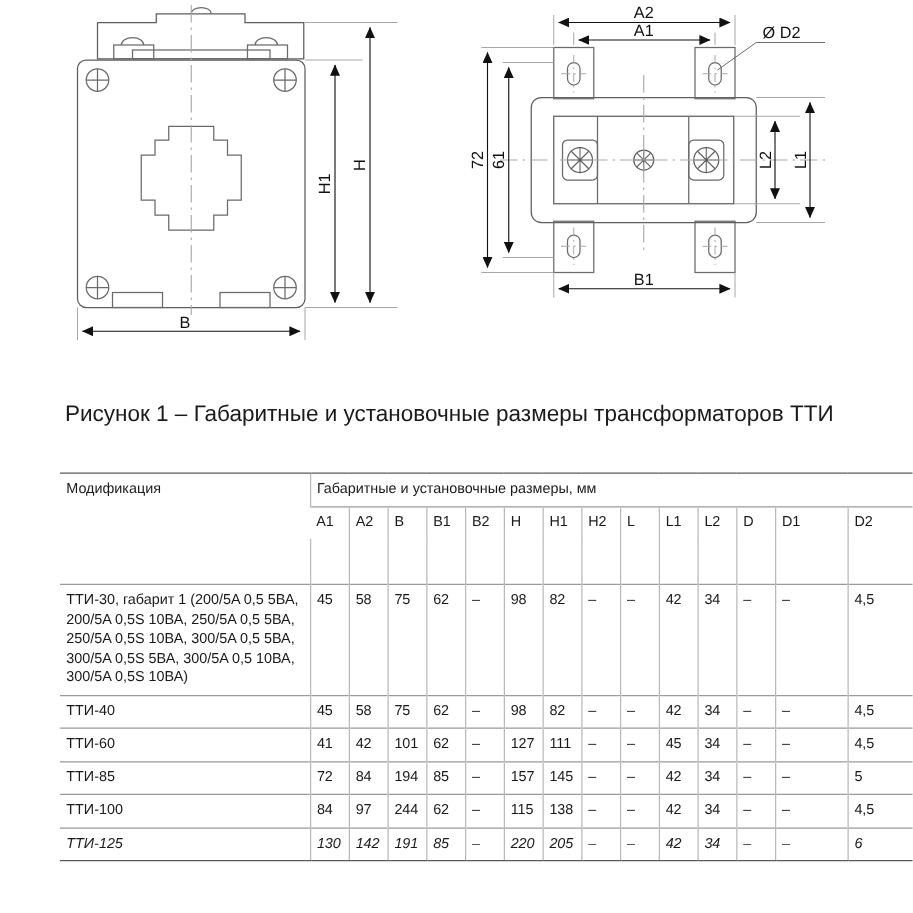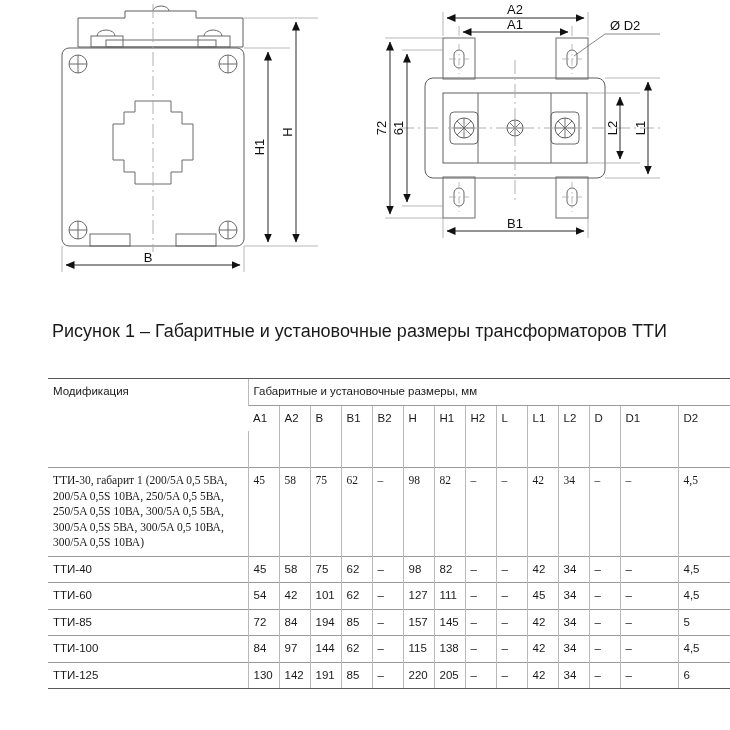--- a/index.html
+++ b/index.html
@@ -59,35 +59,35 @@
     vertical-align: top;
     padding: 5px 4px 5px 5px;
     border-left: 1px solid #b9b9b9;
     line-height: 15.5px;
   }
   table.dim td:first-child, table.dim th:first-child {
     border-left: none;
   }
   .rule-top td, .rule-top th { border-top: 1.6px solid #5a5a5a; }
   .rule-mid td, .rule-mid th { border-top: 1px solid #9a9a9a; }
-  .rule-bot td { border-bottom: 1.6px solid #5a5a5a; }
+  .rule-bot td { border-bottom: 1.6px solid #5a5a5a; font-style: italic; }
 
   th.modif-head {
     vertical-align: top;
     border-left: none !important;
   }
   th.group-head {
     border-left: 1px solid #b9b9b9;
     white-space: nowrap;
   }
   .subhead td { padding-bottom: 12px; }
   .modif-cell { white-space: normal; }
   .num { text-align: left; }
   .spacer-row td { height: 26px; padding: 0; }
-  .tall td { padding-bottom: 6px; font-family: Liberation Serif, serif; }
+  .tall td { padding-bottom: 6px; }
 </style>
 </head>
 <body>
 
 <div id="drawings">
   <svg width="730" height="290" viewBox="0 0 730 290">
     <defs>
       <marker id="arrHead" markerWidth="9" markerHeight="8" refX="8.5" refY="4" orient="auto" markerUnits="userSpaceOnUse">
         <path d="M0,0 L9,4 L0,8 z" fill="#111"></path>
       </marker>
@@ -341,21 +341,21 @@
         <td class="num">–</td>
         <td class="num">42</td>
         <td class="num">34</td>
         <td class="num">–</td>
         <td class="num">–</td>
         <td class="num">4,5</td>
       </tr>
 
       <tr class="rule-mid">
         <td class="modif-cell">ТТИ-60</td>
-        <td class="num">54</td>
+        <td class="num">41</td>
         <td class="num">42</td>
         <td class="num">101</td>
         <td class="num">62</td>
         <td class="num">–</td>
         <td class="num">127</td>
         <td class="num">111</td>
         <td class="num">–</td>
         <td class="num">–</td>
         <td class="num">45</td>
         <td class="num">34</td>
@@ -379,21 +379,21 @@
         <td class="num">34</td>
         <td class="num">–</td>
         <td class="num">–</td>
         <td class="num">5</td>
       </tr>
 
       <tr class="rule-mid">
         <td class="modif-cell">ТТИ-100</td>
         <td class="num">84</td>
         <td class="num">97</td>
-        <td class="num">144</td>
+        <td class="num">244</td>
         <td class="num">62</td>
         <td class="num">–</td>
         <td class="num">115</td>
         <td class="num">138</td>
         <td class="num">–</td>
         <td class="num">–</td>
         <td class="num">42</td>
         <td class="num">34</td>
         <td class="num">–</td>
         <td class="num">–</td>

